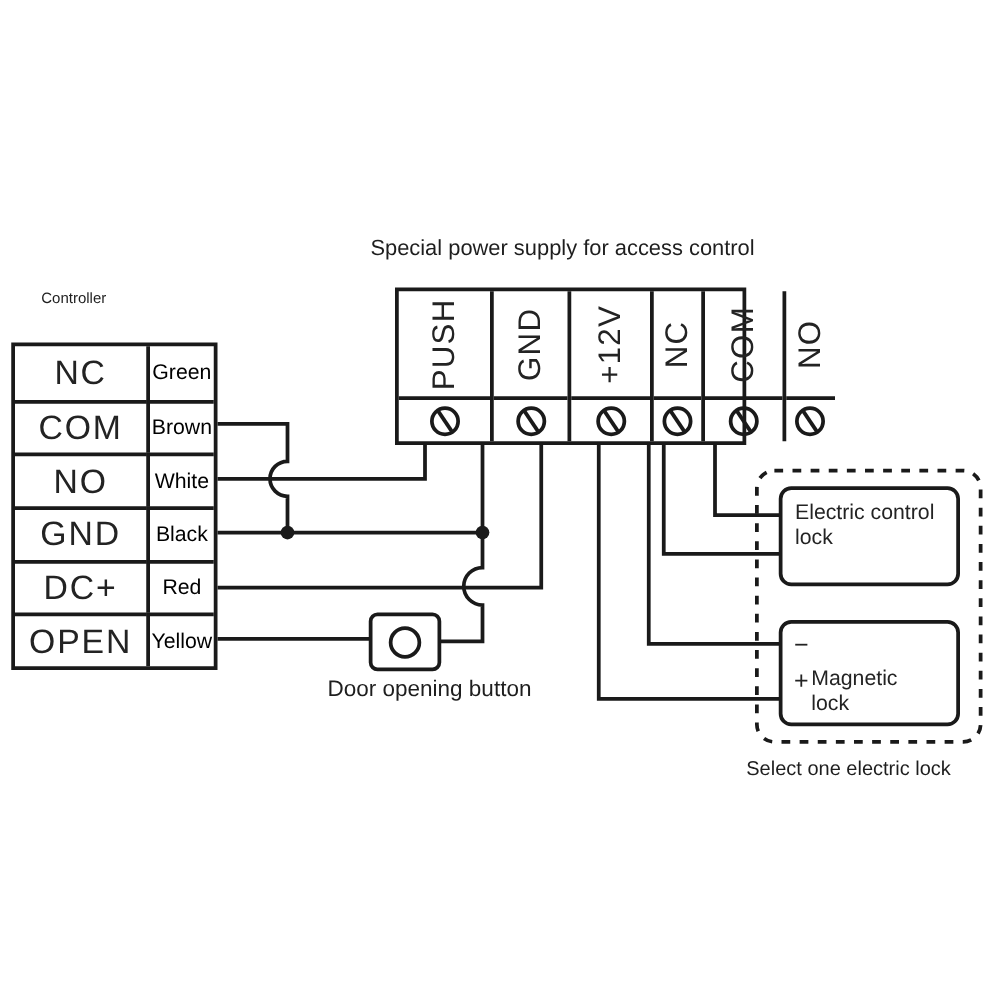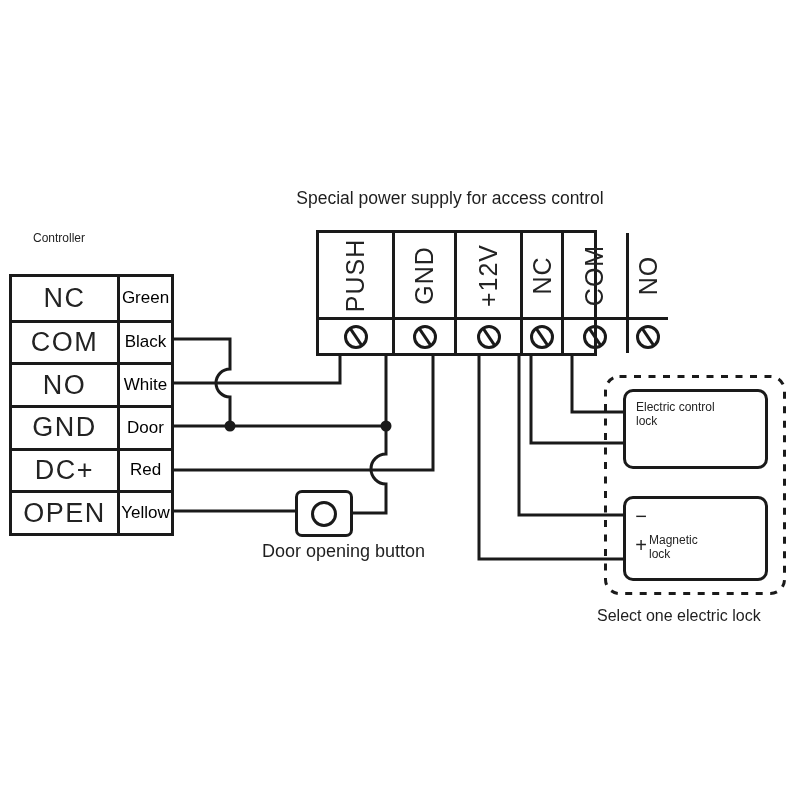--- a/index.html
+++ b/index.html
@@ -46,21 +46,21 @@
     left:295px;top:490px;width:52px;height:41px;border:3px solid #1a1a1a;border-radius:7px;
     background:#ffffff;display:flex;align-items:center;justify-content:center;
   }
   .door-btn .knob{width:20px;height:20px;border:3px solid #1a1a1a;border-radius:50%;display:block;}
   .door-label{left:262px;top:541px;width:180px;text-align:left;font-size:18px;}
 
   
   .lockbox{border:3px solid #1a1a1a;border-radius:10px;background:#ffffff;box-sizing:border-box;}
   .lock1{left:623px;top:389px;width:145px;height:80px;padding:8px 6px 0 10px;}
   .lock2{left:623px;top:496px;width:145px;height:85px;padding:5px 4px 0 7px;}
-  .locktext{font-size:12px;line-height:1.18;white-space:pre-line;color:#232323;}
+  .locktext{font-size:17px;line-height:1.18;white-space:pre-line;color:#232323;}
   .lockrow{display:flex;align-items:flex-start;}
   .lockrow + .lockrow{margin-top:7px;}
   .pol{width:16px;font-size:20px;line-height:1;margin-top:2px;text-align:center;color:#232323;}
   .select-caption{left:597px;top:607px;width:200px;text-align:left;font-size:16px;}
 </style>
 </head>
 <body>
 
 <div class="stage">
 
@@ -93,33 +93,33 @@
       <div class="c first">
           <span class="sig">NC</span>
         </div>
       <div class="c first wirecol">
           <span class="wirename">Green</span>
         </div>
       <div class="c">
           <span class="sig">COM</span>
         </div>
       <div class="c wirecol">
+          <span class="wirename">Brown</span>
+        </div>
+      <div class="c">
+          <span class="sig">NO</span>
+        </div>
+      <div class="c wirecol">
+          <span class="wirename">White</span>
+        </div>
+      <div class="c">
+          <span class="sig">GND</span>
+        </div>
+      <div class="c wirecol">
           <span class="wirename">Black</span>
-        </div>
-      <div class="c">
-          <span class="sig">NO</span>
-        </div>
-      <div class="c wirecol">
-          <span class="wirename">White</span>
-        </div>
-      <div class="c">
-          <span class="sig">GND</span>
-        </div>
-      <div class="c wirecol">
-          <span class="wirename">Door</span>
         </div>
       <div class="c">
           <span class="sig">DC+</span>
         </div>
       <div class="c wirecol">
           <span class="wirename">Red</span>
         </div>
       <div class="c">
           <span class="sig">OPEN</span>
         </div>

